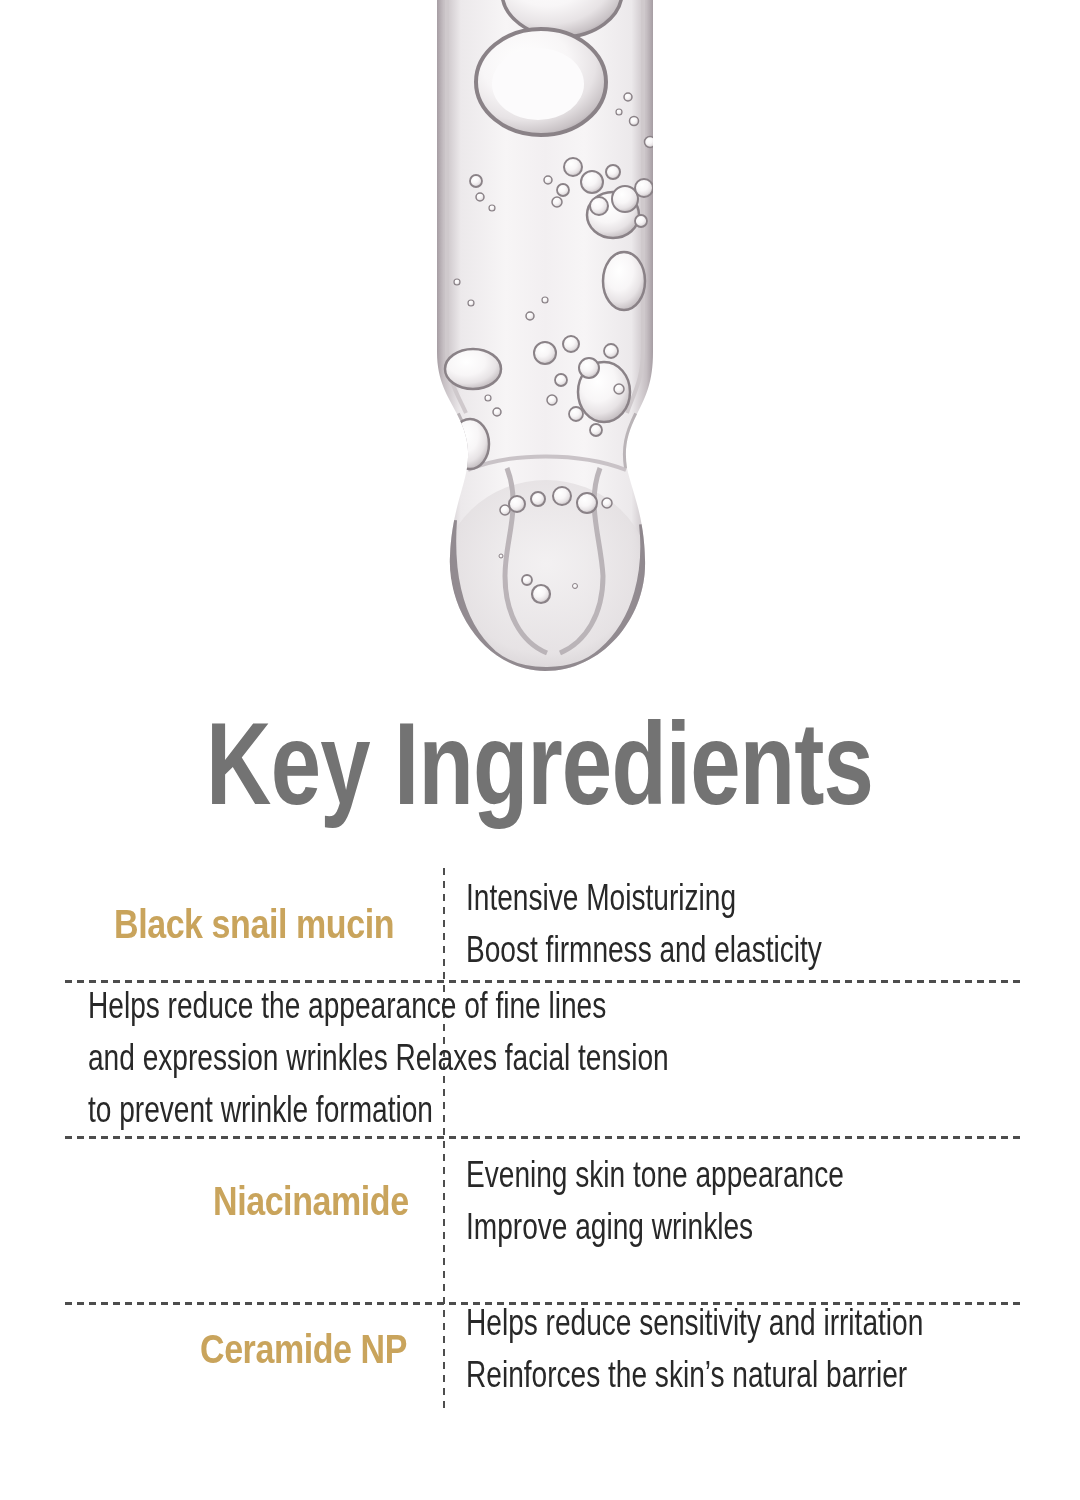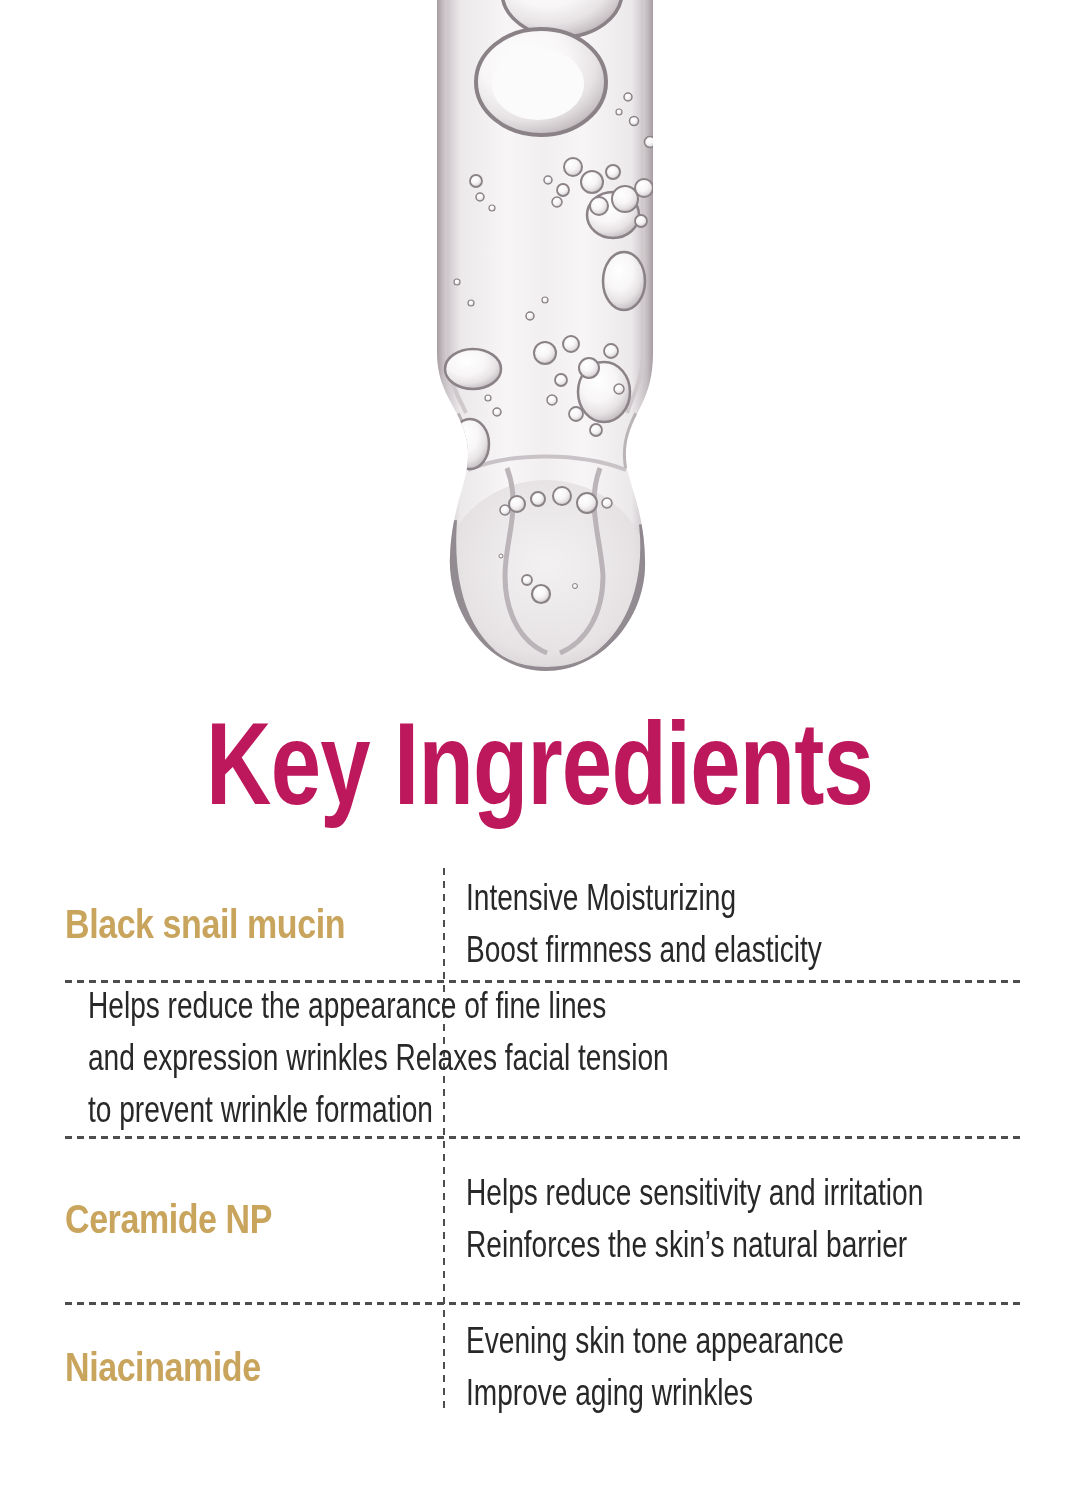--- a/index.html
+++ b/index.html
@@ -22,21 +22,21 @@
   
   .title {
     position: absolute;
     top: 708px; left: 0;
     width: 1080px;
     text-align: center;
     font-size: 116px;
     font-weight: 700;
     line-height: 112px;
     letter-spacing: -1px;
-    color: #be185d;
+    color: #737373;
     white-space: nowrap;
   }
   .title .squeeze {
     display: inline-block;
     transform: scaleX(0.78);
   }
 
   
   .ingredients {
     position: absolute;
@@ -48,20 +48,21 @@
     align-items: center;
   }
   .i-row.r1 { height: 112px; }
   .i-row.r2 { height: 156px; }
   .i-row.r3 { height: 166px; }
   .i-row.r4 { height: 130px; }
 
   .cell-label {
     width: 378px;
     flex: 0 0 378px;
+    text-align: right;
   }
   .cell-label .label-text {
     display: inline-block;
     transform: scaleX(0.85);
     transform-origin: 0 50%;
     font-size: 40px;
     font-weight: 700;
     letter-spacing: -0.5px;
     color: #c9a45c;
     white-space: nowrap;
@@ -248,34 +249,34 @@
     </div>
 
     <div class="i-row r2">
       <div class="cell-desc">
         <div class="desc-line">Helps reduce the appearance of fine lines</div>
         <div class="desc-line">and expression wrinkles Relaxes facial tension</div>
         <div class="desc-line">to prevent wrinkle formation</div>
       </div>
     </div>
 
+    <div class="i-row r4">
+      <div class="cell-label">
+        <span class="label-text">Niacinamide</span>
+      </div>
+      <div class="cell-desc">
+        <div class="desc-line">Evening skin tone appearance</div>
+        <div class="desc-line">Improve aging wrinkles</div>
+      </div>
+    </div>
+
     <div class="i-row r3">
       <div class="cell-label">
         <span class="label-text">Ceramide NP</span>
       </div>
       <div class="cell-desc">
         <div class="desc-line">Helps reduce sensitivity and irritation</div>
         <div class="desc-line">Reinforces the skin’s natural barrier</div>
       </div>
     </div>
 
-    <div class="i-row r4">
-      <div class="cell-label">
-        <span class="label-text">Niacinamide</span>
-      </div>
-      <div class="cell-desc">
-        <div class="desc-line">Evening skin tone appearance</div>
-        <div class="desc-line">Improve aging wrinkles</div>
-      </div>
-    </div>
-
   </div>
 </div>
 
 </body></html>

